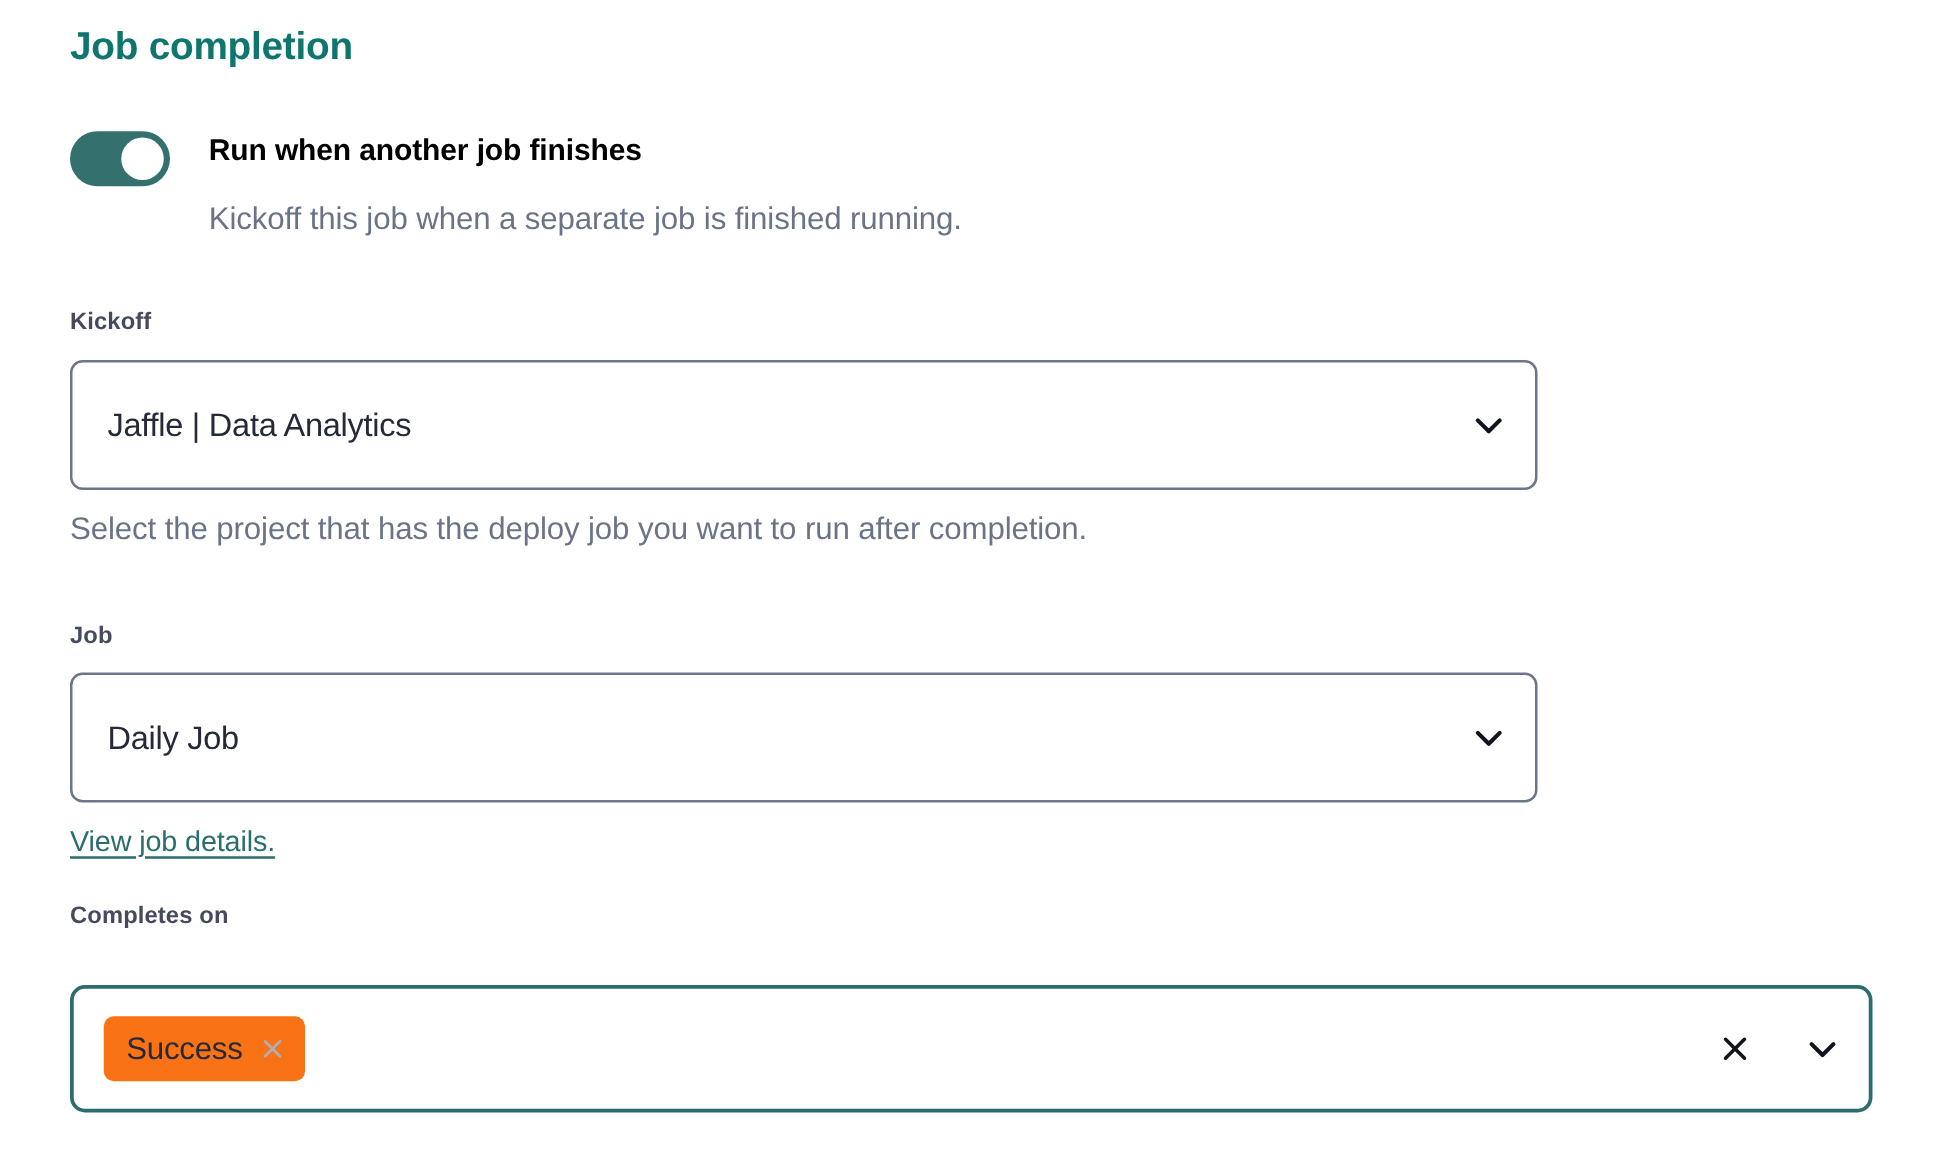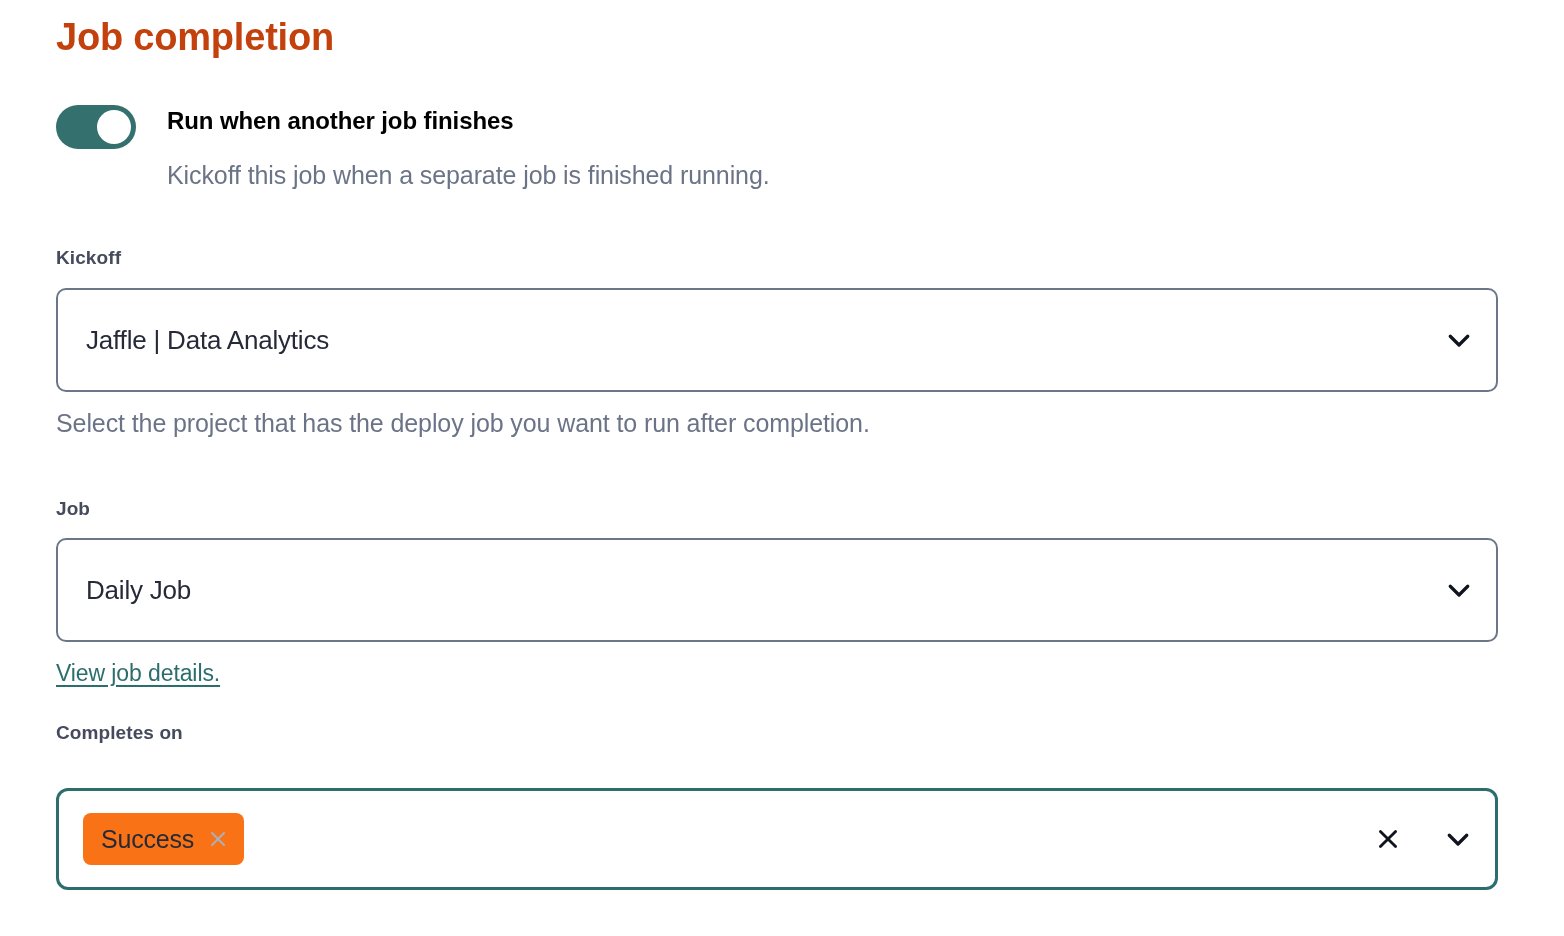--- a/index.html
+++ b/index.html
@@ -21,24 +21,24 @@
     width: 1564px;
     height: 936px;
     padding: 0;
   }
 
   
   .section-title {
     position: absolute;
     left: 56px;
     top: 16px;
-    font-size: 38px;
+    font-size: 31px;
     font-weight: bold;
     letter-spacing: -0.2px;
-    color: #c2410c;
+    color: #0f766e;
     line-height: 42px;
   }
 
   
   .toggle-row {
     position: absolute;
     left: 56px;
     top: 104px;
     display: flex;
     align-items: flex-start;
@@ -88,21 +88,21 @@
     left: 56px;
     font-size: 19px;
     font-weight: bold;
     color: #454B5C;
     line-height: 26px;
     letter-spacing: 0.1px;
   }
   .select-box {
     position: absolute;
     left: 56px;
-    width: 1442px;
+    width: 1174px;
     background: #ffffff;
     border: 2px solid #6C7689;
     border-radius: 10px;
     display: flex;
     align-items: center;
     padding: 0 22px 0 28px;
     cursor: pointer;
   }
   .select-value {
     flex: 1 1 auto;

